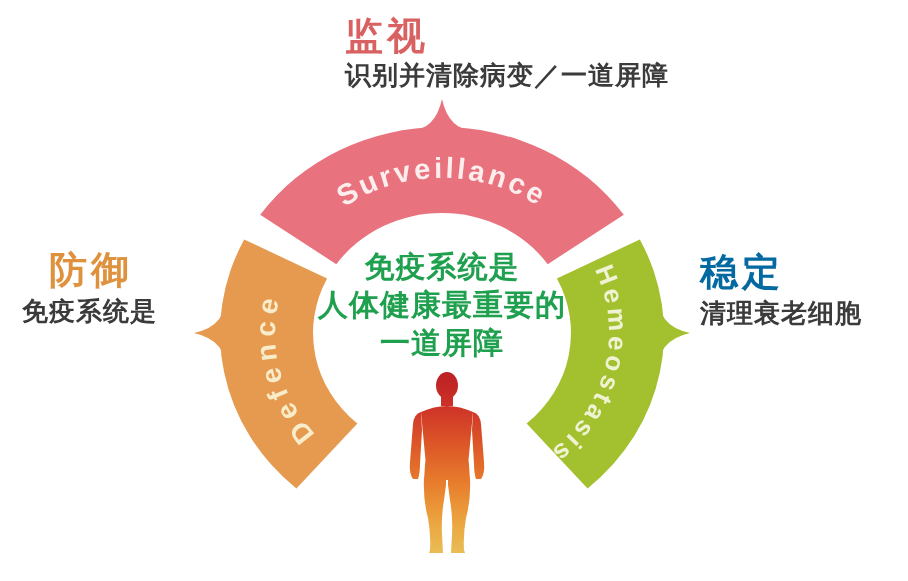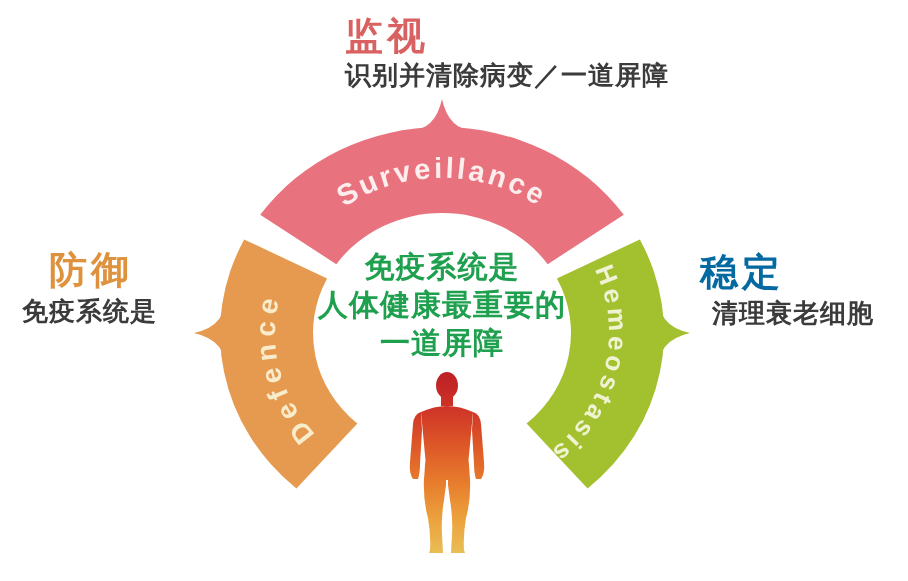--- a/index.html
+++ b/index.html
@@ -12,21 +12,21 @@
   }
   .stage > svg{position:absolute;left:0;top:0;}
   .txt{position:absolute;white-space:nowrap;}
   .sec-title{font-size:38px;font-weight:700;letter-spacing:4px;line-height:1.1;}
   .sec-desc{font-size:26px;font-weight:700;color:#3b3b3b;line-height:35px;letter-spacing:1px;}
   .title-top{left:345px;top:16px;color:#d96161;text-align:center;}
   .desc-top{left:345px;top:58px;}
   .title-left{left:38px;top:250px;color:#df923d;margin-left:11px;}
   .desc-left{left:22px;top:294px;}
   .title-right{left:700px;top:252px;color:#0369a1;}
-  .desc-right{left:700px;top:296px;margin-left:12px;}
+  .desc-right{left:700px;top:296px;}
   .center-msg{
     left:292px;top:248px;width:300px;
     text-align:center;color:#1fa04e;
     font-size:30px;font-weight:700;line-height:38px;
     white-space:normal;letter-spacing:1px;
   }
   .arc-label{
     font-family:"Liberation Sans","DejaVu Sans",sans-serif;
     font-weight:600;
   }

